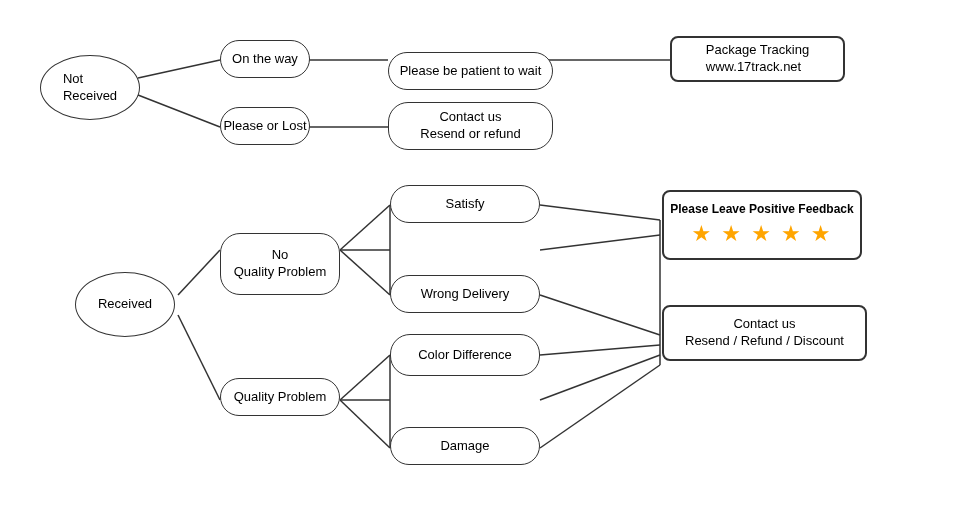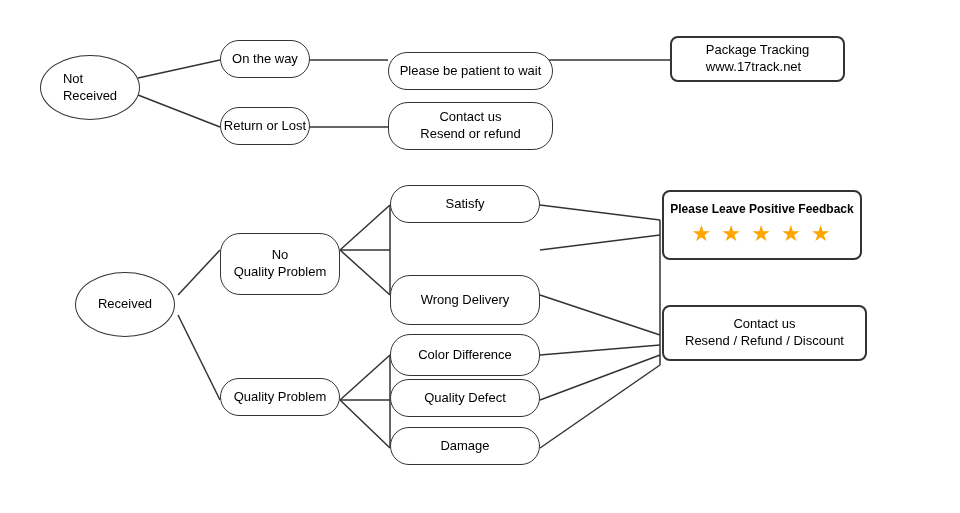--- a/index.html
+++ b/index.html
@@ -119,21 +119,21 @@
   <div class="node node-rect" style="left:388px; top:52px; width:165px; height:38px;">
     <span>Please be patient to wait</span>
   </div>
 
   <div class="node node-rect-bold" style="left:670px; top:36px; width:175px; height:46px;">
     <span style="white-space:pre-line; text-align:left;">Package Tracking
 www.17track.net</span>
   </div>
 
   <div class="node node-rect" style="left:220px; top:107px; width:90px; height:38px;">
-    <span>Return or Lost</span>
+    <span>Please or Lost</span>
   </div>
 
   <div class="node node-rect" style="left:388px; top:102px; width:165px; height:48px;">
     <span style="white-space:pre-line; text-align:center;">Contact us
 Resend or refund</span>
   </div>
 
   <div class="node node-ellipse" style="left:75px; top:272px; width:100px; height:65px;">
     <span>Received</span>
   </div>
@@ -141,21 +141,21 @@
   <div class="node node-rect" style="left:220px; top:233px; width:120px; height:62px;">
     <span style="white-space:pre-line; text-align:center;">No
 Quality Problem</span>
   </div>
 
   <div class="node node-rect" style="left:390px; top:185px; width:150px; height:38px;">
     <span>Satisfy</span>
   </div>
 
 
-  <div class="node node-rect" style="left:390px; top:275px; width:150px; height:50px;">
+  <div class="node node-rect" style="left:390px; top:275px; width:150px; height:38px;">
     <span>Wrong Delivery</span>
   </div>
 
   <div class="node node-feedback" style="left:662px; top:190px; width:200px; height:70px; display:flex; flex-direction:column; align-items:center; border:2.5px solid #333; border-radius:8px; background:#fff; position:absolute;">
     <span style="font-size:12px; font-weight:bold; text-align:center; line-height:1.3;">Please Leave Positive Feedback</span>
     <span class="stars">★ ★ ★ ★ ★</span>
   </div>
 
   <div class="node node-rect-bold" style="left:662px; top:305px; width:205px; height:56px;">
     <span style="white-space:pre-line; text-align:center;">Contact us
@@ -163,21 +163,18 @@
   </div>
 
   <div class="node node-rect" style="left:220px; top:378px; width:120px; height:38px;">
     <span>Quality Problem</span>
   </div>
 
   <div class="node node-rect" style="left:390px; top:334px; width:150px; height:42px;">
     <span>Color Difference</span>
   </div>
 
-  <div class="node node-rect" style="left:390px; top:379px; width:150px; height:38px;">
-    <span>Quality Defect</span>
-  </div>
 
   <div class="node node-rect" style="left:390px; top:427px; width:150px; height:38px;">
     <span>Damage</span>
   </div>
 
 </div>
 
 </body></html>

